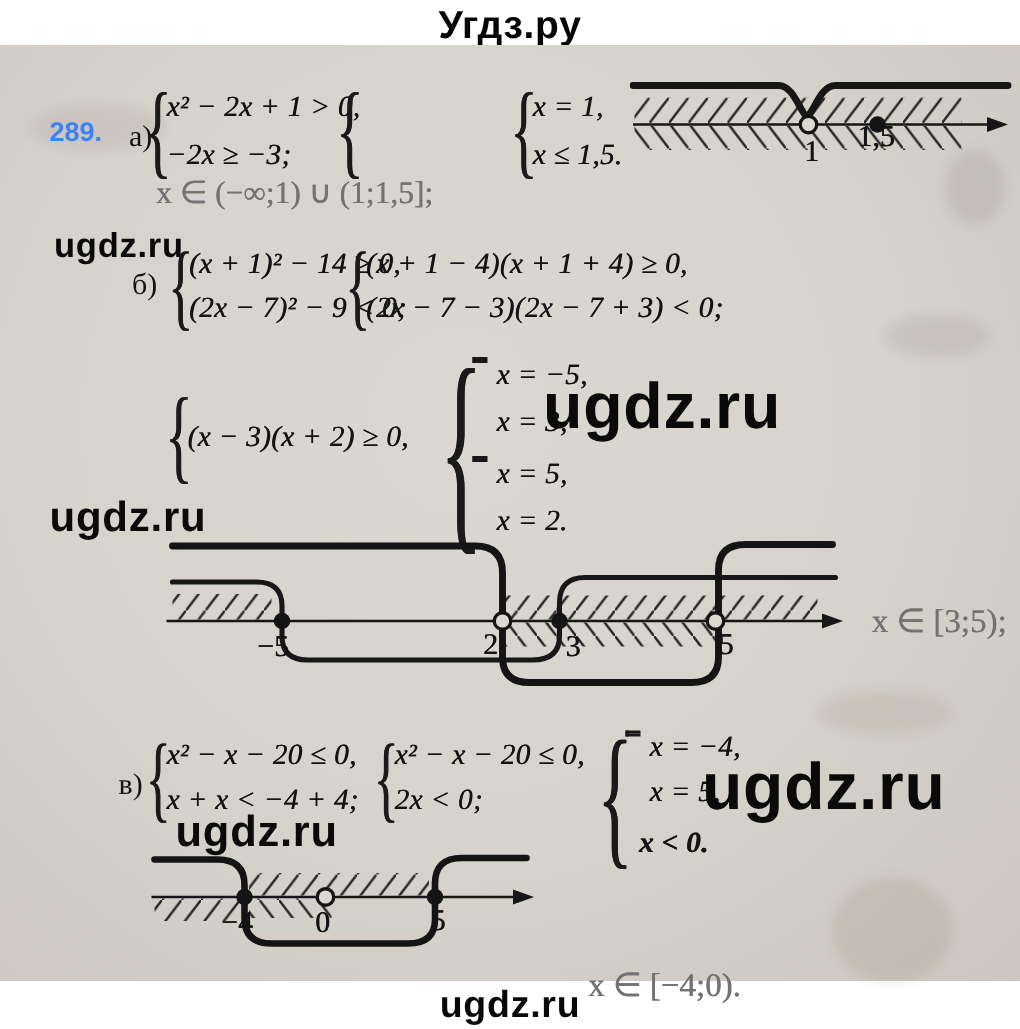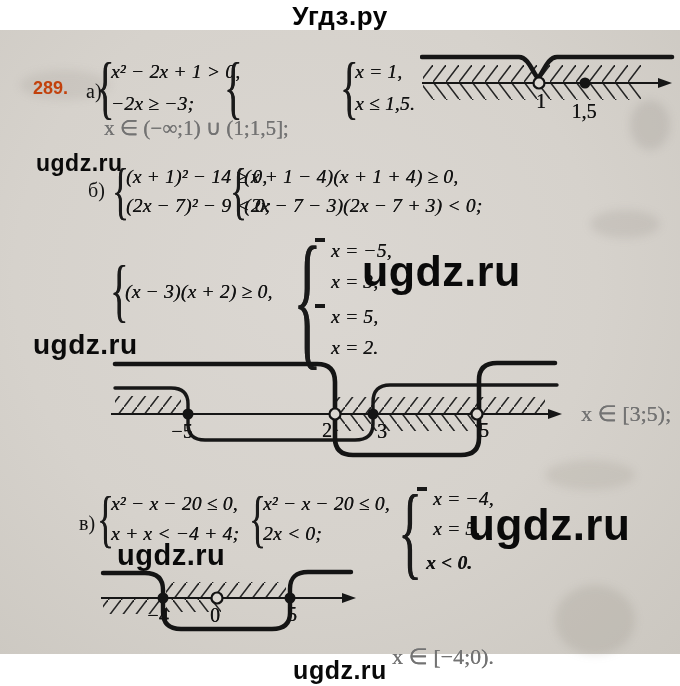--- a/index.html
+++ b/index.html
@@ -6,21 +6,21 @@
   .page{position:relative;width:680px;height:686px;background:#ffffff;overflow:hidden;
         font-family:"Liberation Serif",serif;}
   .site-header{position:absolute;top:1px;left:0;right:0;text-align:center;
         font:700 26px "Liberation Sans",sans-serif;color:#050505;letter-spacing:0.5px;}
   .site-footer{position:absolute;top:656px;left:0;right:0;text-align:center;
         font:700 25px "Liberation Sans",sans-serif;color:#090909;letter-spacing:0.5px;}
   .scan{position:absolute;left:0;top:30px;width:680px;height:624px;
         background:radial-gradient(ellipse at 45% 40%, #dbd7d2 0%, #d6d2cc 55%, #cbc7c0 100%);}
   .smudge{position:absolute;border-radius:50%;filter:blur(4px);pointer-events:none;}
 
-  .pnum{position:absolute;font:700 18px "Liberation Sans",sans-serif;color:#c2410c;}
+  .pnum{position:absolute;font:700 18px "Liberation Sans",sans-serif;color:#3b82f6;}
   .plabel{position:absolute;font:400 20px "Liberation Serif",serif;color:#131313;}
 
   .math-sys{position:absolute;display:flex;align-items:center;}
   .lines{display:flex;flex-direction:column;}
   .m{font-family:"Liberation Serif",serif;font-style:italic;font-size:19.5px;color:#131313;
      white-space:nowrap;letter-spacing:0.2px;text-shadow:0.25px 0 0 currentColor;}
   .g32 .m{line-height:32px;} .g29 .m{line-height:29px;} .g33 .m{line-height:33px;}
   .g31 .m{line-height:31px;} .g30 .m{line-height:30px;}
 
   .brace{display:inline-block;line-height:1;font-family:"Liberation Serif",serif;
@@ -91,21 +91,21 @@
     </defs>
     <rect x="3" y="17" width="218" height="17" fill="url(#hfwd)"></rect>
     <rect x="3" y="36" width="218" height="16" fill="url(#hback)"></rect>
     <path d="M2,9 H99 C109,9 113,26 118,30 C123,26 127,9 137,9 H252" fill="none" stroke="#161616" stroke-width="4.6" stroke-linecap="round"></path>
     <line x1="2" y1="35" x2="242" y2="35" stroke="#161616" stroke-width="1.8"></line>
     <polygon points="252,35 238,30 238,40" fill="#161616"></polygon>
     <circle cx="119" cy="35" r="5.5" fill="#dcd8d2" stroke="#141414" stroke-width="2.2"></circle>
     <circle cx="165" cy="35" r="5.5" fill="#141414"></circle>
   </svg>
   <span class="tick" style="left:531px;top:90px;width:20px;">1</span>
-  <span class="tick" style="left:566px;top:100px;width:36px;">1,5</span>
+  <span class="tick" style="left:566px;top:80px;width:36px;">1,5</span>
 
   <div class="ans" style="left:104px;top:116px;">x ∈ (−∞;1) ∪ (1;1,5];</div>
 
   <div class="wm" style="left:36px;top:152px;font-size:23px;">ugdz.ru</div>
 
   <div class="plabel" style="left:88px;top:179px;">б)</div>
 
   <div class="math-sys g29" style="left:112px;top:159px;">
     <span class="brace b2b">{</span>
     <span class="lines">

